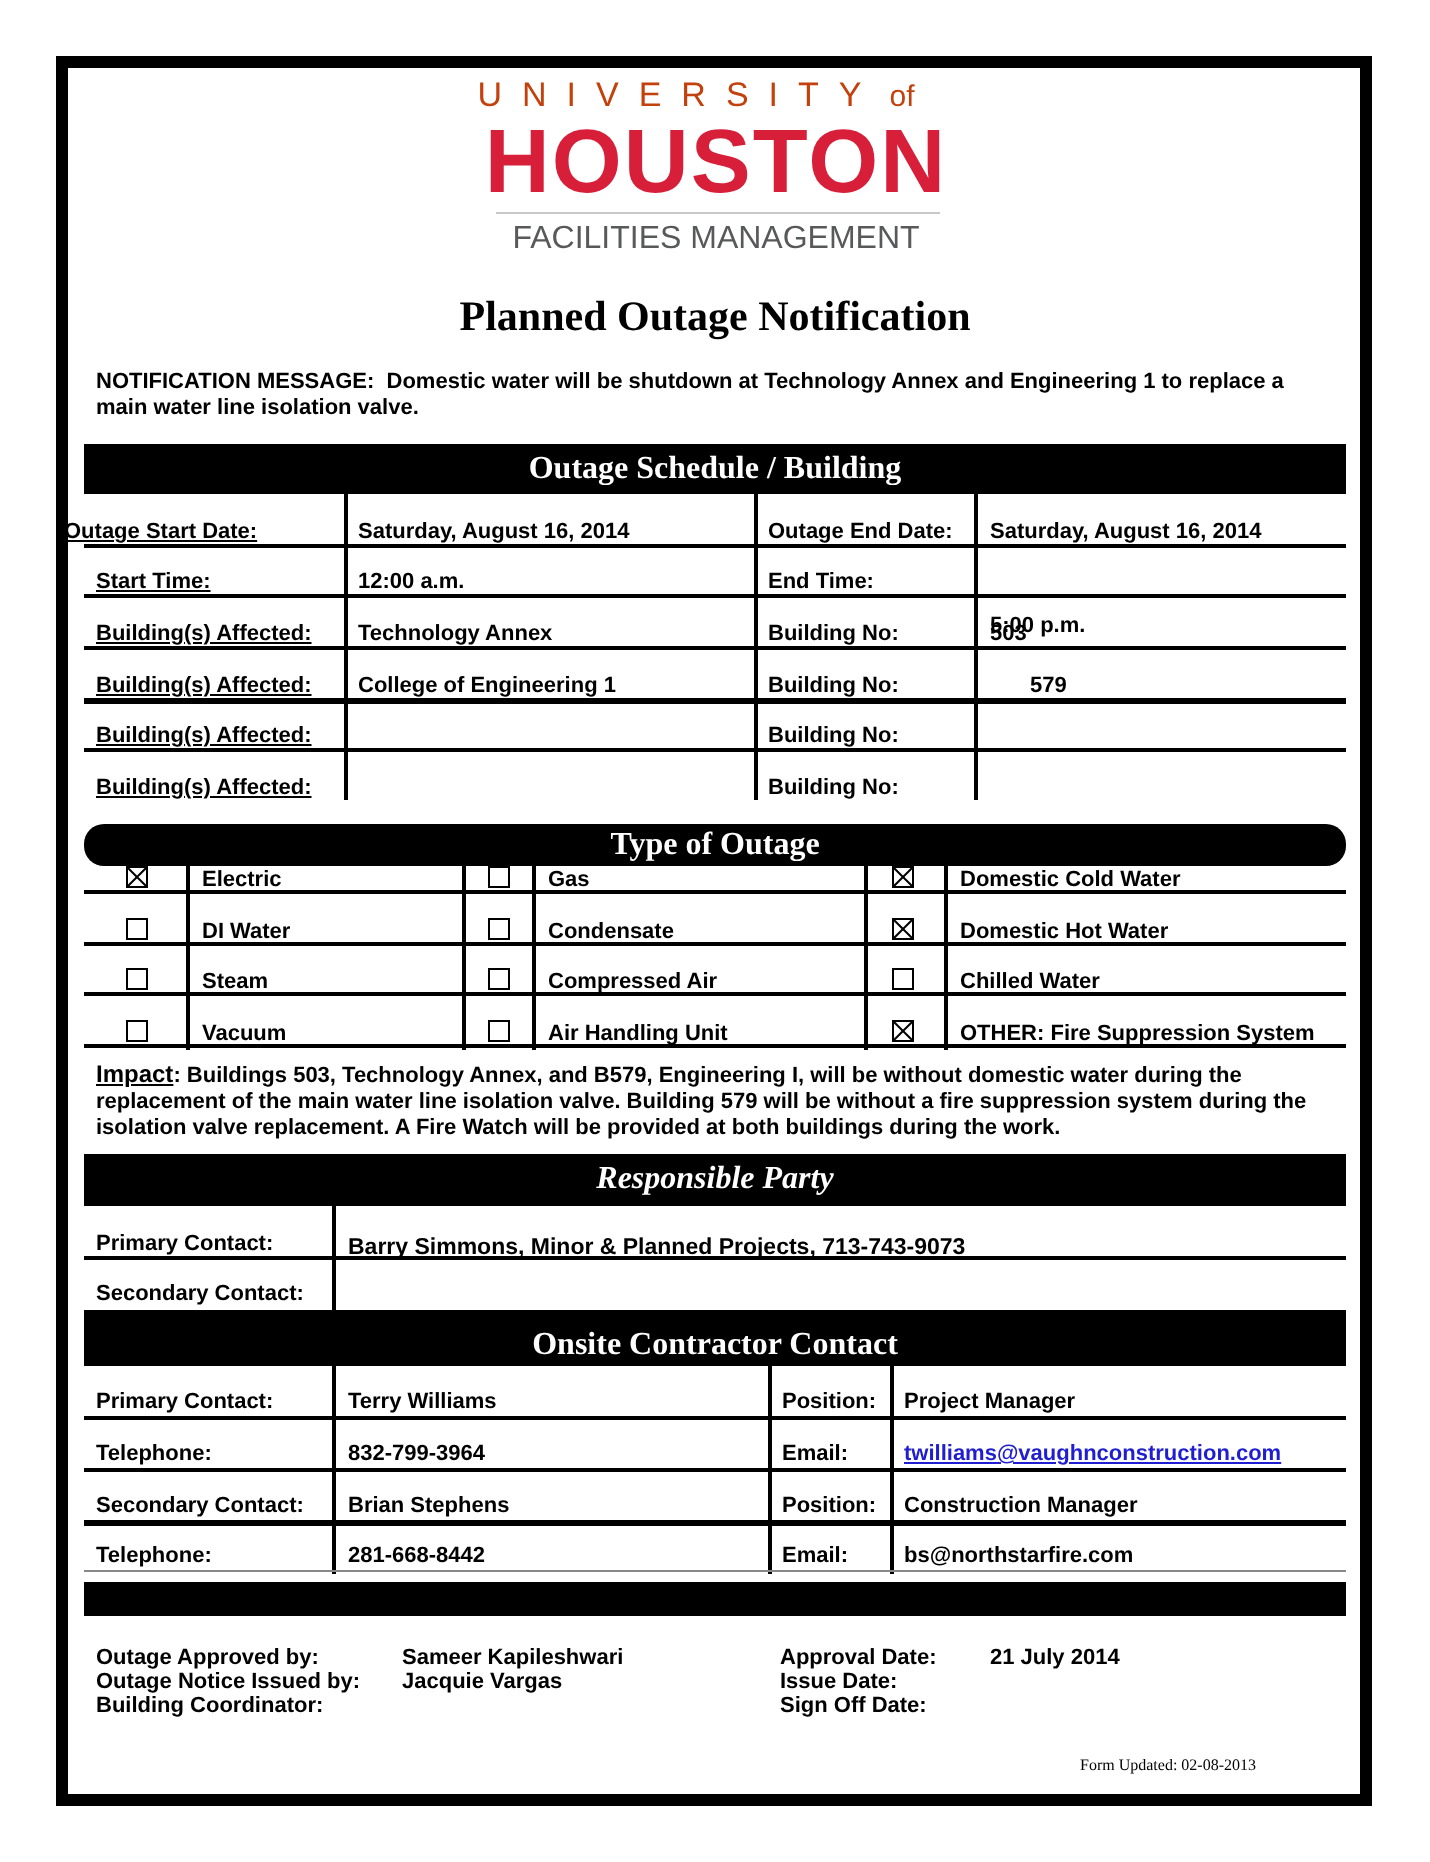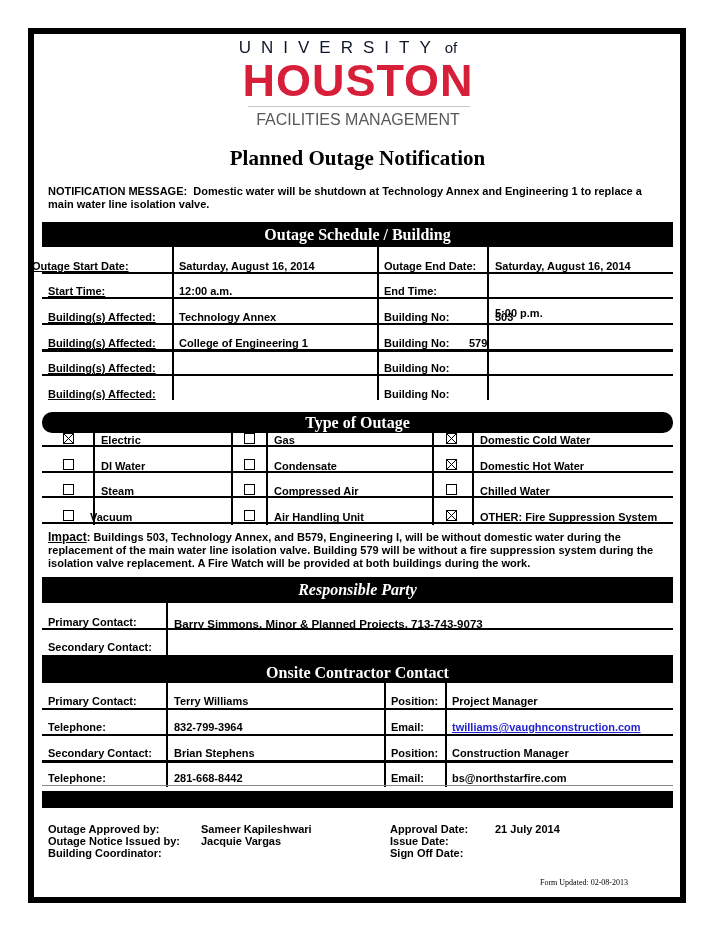--- a/index.html
+++ b/index.html
@@ -1,19 +1,19 @@
 <!DOCTYPE html>
 <html><head>
 <meta charset="utf-8">
 <style>
   html, body { margin:0; padding:0; background:#ffffff; }
   body { width:715px; height:931px; position:relative; overflow:hidden; font-family:"Liberation Sans", sans-serif; color:#000; }
   .frame { position:absolute; left:28px; top:28px; width:646px; height:863px; border:6px solid #000; background:#fff; }
   .abs { position:absolute; }
-  .logo-univ { left:218px; top:38px; width:260px; text-align:center; color:#0f172a; font-size:17px; letter-spacing:10px; font-family:"Liberation Sans", sans-serif; }
+  .logo-univ { left:218px; top:38px; width:260px; text-align:center; color:#c2410c; font-size:17px; letter-spacing:10px; font-family:"Liberation Sans", sans-serif; }
   .logo-univ .of { letter-spacing:0; font-size:15px; margin-left:4px; }
   .logo-houston { left:218px; top:58px; width:280px; text-align:center; color:#d71f3a; font-size:45px; font-weight:bold; letter-spacing:1px; line-height:46px; }
   .logo-rule { left:248px; top:106px; width:222px; height:1px; background:#c8c8c8; }
   .logo-fm { left:218px; top:111px; width:280px; text-align:center; color:#58595b; font-size:16px; letter-spacing:0px; }
   .title { left:0; top:146px; width:715px; text-align:center; font-family:"Liberation Serif", serif; font-weight:bold; font-size:21px; }
   .notice { left:48px; top:185px; width:620px; font-size:11px; font-weight:bold; line-height:13px; }
   .bar { position:absolute; left:42px; width:631px; background:#000; color:#fff; font-family:"Liberation Serif", serif; font-weight:bold; font-size:16px; text-align:center; }
   .cell { position:absolute; font-size:11px; font-weight:bold; white-space:nowrap; }
   .hline { position:absolute; left:42px; width:631px; height:2px; background:#000; }
   .vline { position:absolute; width:2px; background:#000; }
@@ -59,21 +59,21 @@
     <div class="cell" style="left:495px;top:285px;margin-top:22px;">5:00 p.m.</div>
     <div class="hline" style="top:297px;height:2px;"></div>
     <div class="cell u" style="left:48px;top:311px;">Building(s) Affected:</div>
     <div class="cell" style="left:179px;top:311px;">Technology Annex</div>
     <div class="cell" style="left:384px;top:311px;">Building No:</div>
     <div class="cell" style="left:495px;top:311px;">503</div>
     <div class="hline" style="top:323px;height:2px;"></div>
     <div class="cell u" style="left:48px;top:337px;">Building(s) Affected:</div>
     <div class="cell" style="left:179px;top:337px;">College of Engineering 1</div>
     <div class="cell" style="left:384px;top:337px;">Building No:</div>
-    <div class="cell" style="left:469px;top:337px;">579</div>
+    <div class="cell" style="left:515px;top:337px;">579</div>
     <div class="hline" style="top:349px;height:3px;"></div>
     <div class="cell u" style="left:48px;top:362px;">Building(s) Affected:</div>
     <div class="cell" style="left:179px;top:362px;"></div>
     <div class="cell" style="left:384px;top:362px;">Building No:</div>
     <div class="cell" style="left:495px;top:362px;"></div>
     <div class="hline" style="top:374px;height:2px;"></div>
     <div class="cell u" style="left:48px;top:388px;">Building(s) Affected:</div>
     <div class="cell" style="left:179px;top:388px;"></div>
     <div class="cell" style="left:384px;top:388px;">Building No:</div>
     <div class="cell" style="left:495px;top:388px;"></div>
@@ -116,21 +116,21 @@
     <div class="cell" style="left:480px;top:460px;">Domestic Hot Water</div>
     <div class="hline" style="top:471px;"></div>
     <div class="cb" style="left:63px;top:484px;"></div>
     <div class="cell" style="left:101px;top:485px;">Steam</div>
     <div class="cb" style="left:244px;top:484px;"></div>
     <div class="cell" style="left:274px;top:485px;">Compressed Air</div>
     <div class="cb" style="left:446px;top:484px;"></div>
     <div class="cell" style="left:480px;top:485px;">Chilled Water</div>
     <div class="hline" style="top:496px;"></div>
     <div class="cb" style="left:63px;top:510px;"></div>
-    <div class="cell" style="left:90px;top:511px;">Vacuum</div>
+    <div class="cell" style="left:101px;top:511px;">Vacuum</div>
     <div class="cb" style="left:244px;top:510px;"></div>
     <div class="cell" style="left:274px;top:511px;">Air Handling Unit</div>
     <div class="cb" style="left:446px;top:510px;">
       <svg width="9" height="9" viewBox="0 0 9 9">
         <line x1="0" y1="0" x2="9" y2="9" stroke="#000" stroke-width="1"></line>
         <line x1="9" y1="0" x2="0" y2="9" stroke="#000" stroke-width="1"></line>
       </svg>
     </div>
     <div class="cell" style="left:480px;top:511px;">OTHER: Fire Suppression System</div>
     <div class="hline" style="top:522px;"></div>

